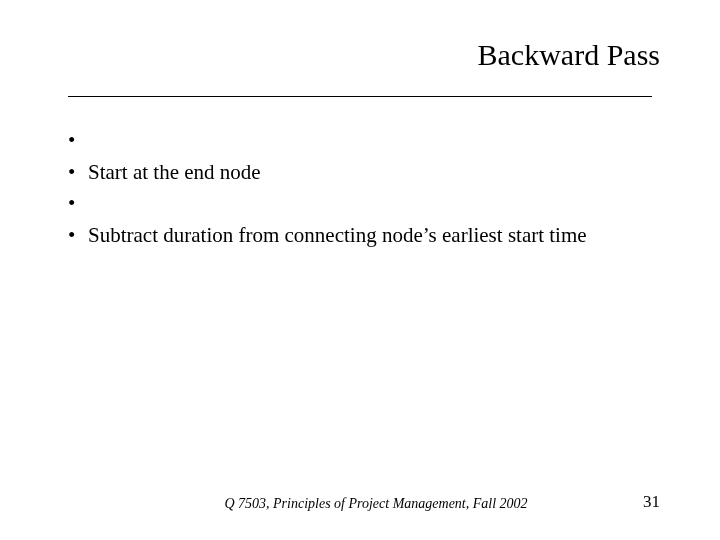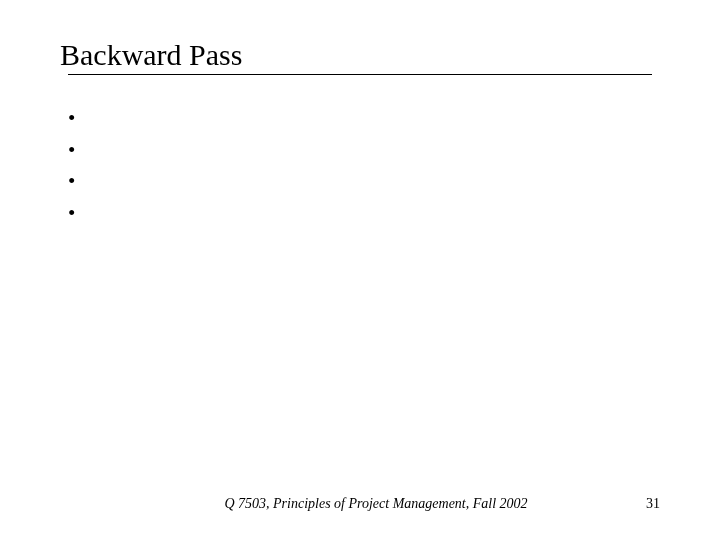--- a/index.html
+++ b/index.html
@@ -16,24 +16,24 @@
       overflow: hidden;
     }
     .slide {
       width: 100%;
       height: 100%;
       padding: 38px 60px 30px 60px;
       position: relative;
     }
     .title {
       font-size: 30px;
-      text-align: left;
+      text-align: right;
       font-weight: normal;
       color: #000;
-      margin-bottom: 2px;
+      margin-bottom: 24px;
     }
     .title-rule {
       border: none;
       border-top: 1.5px solid #000;
       margin: 0 8px 28px 8px;
     }
     .bullets {
       list-style: none;
       padding-left: 8px;
     }
@@ -63,41 +63,43 @@
     .footer-text {
       font-size: 14px;
       color: #000;
       width: 100%;
       text-align: center;
     }
     .page-number {
       position: absolute;
       right: 60px;
       bottom: 28px;
-      font-size: 14px;
+      font-size: 17px;
       color: #000;
     }
   </style>
 </head>
 <body>
 
 <div class="slide">
   <h1 class="title">Backward Pass</h1>
   <hr class="title-rule">
   <ul class="bullets">
     <li>
       <span class="bullet-dot">•</span>
     </li>
     <li>
       <span class="bullet-dot">•</span>
+      <span>Start at the end node</span>
     </li>
     <li>
       <span class="bullet-dot">•</span>
     </li>
     <li>
       <span class="bullet-dot">•</span>
+      <span>Subtract duration from connecting node’s earliest start time</span>
     </li>
   </ul>
   <div class="footer">
     <div class="footer-text">Q 7503, Principles of Project Management, Fall 2002</div>
   </div>
   <div class="page-number">31</div>
 </div>
 
 </body></html>

